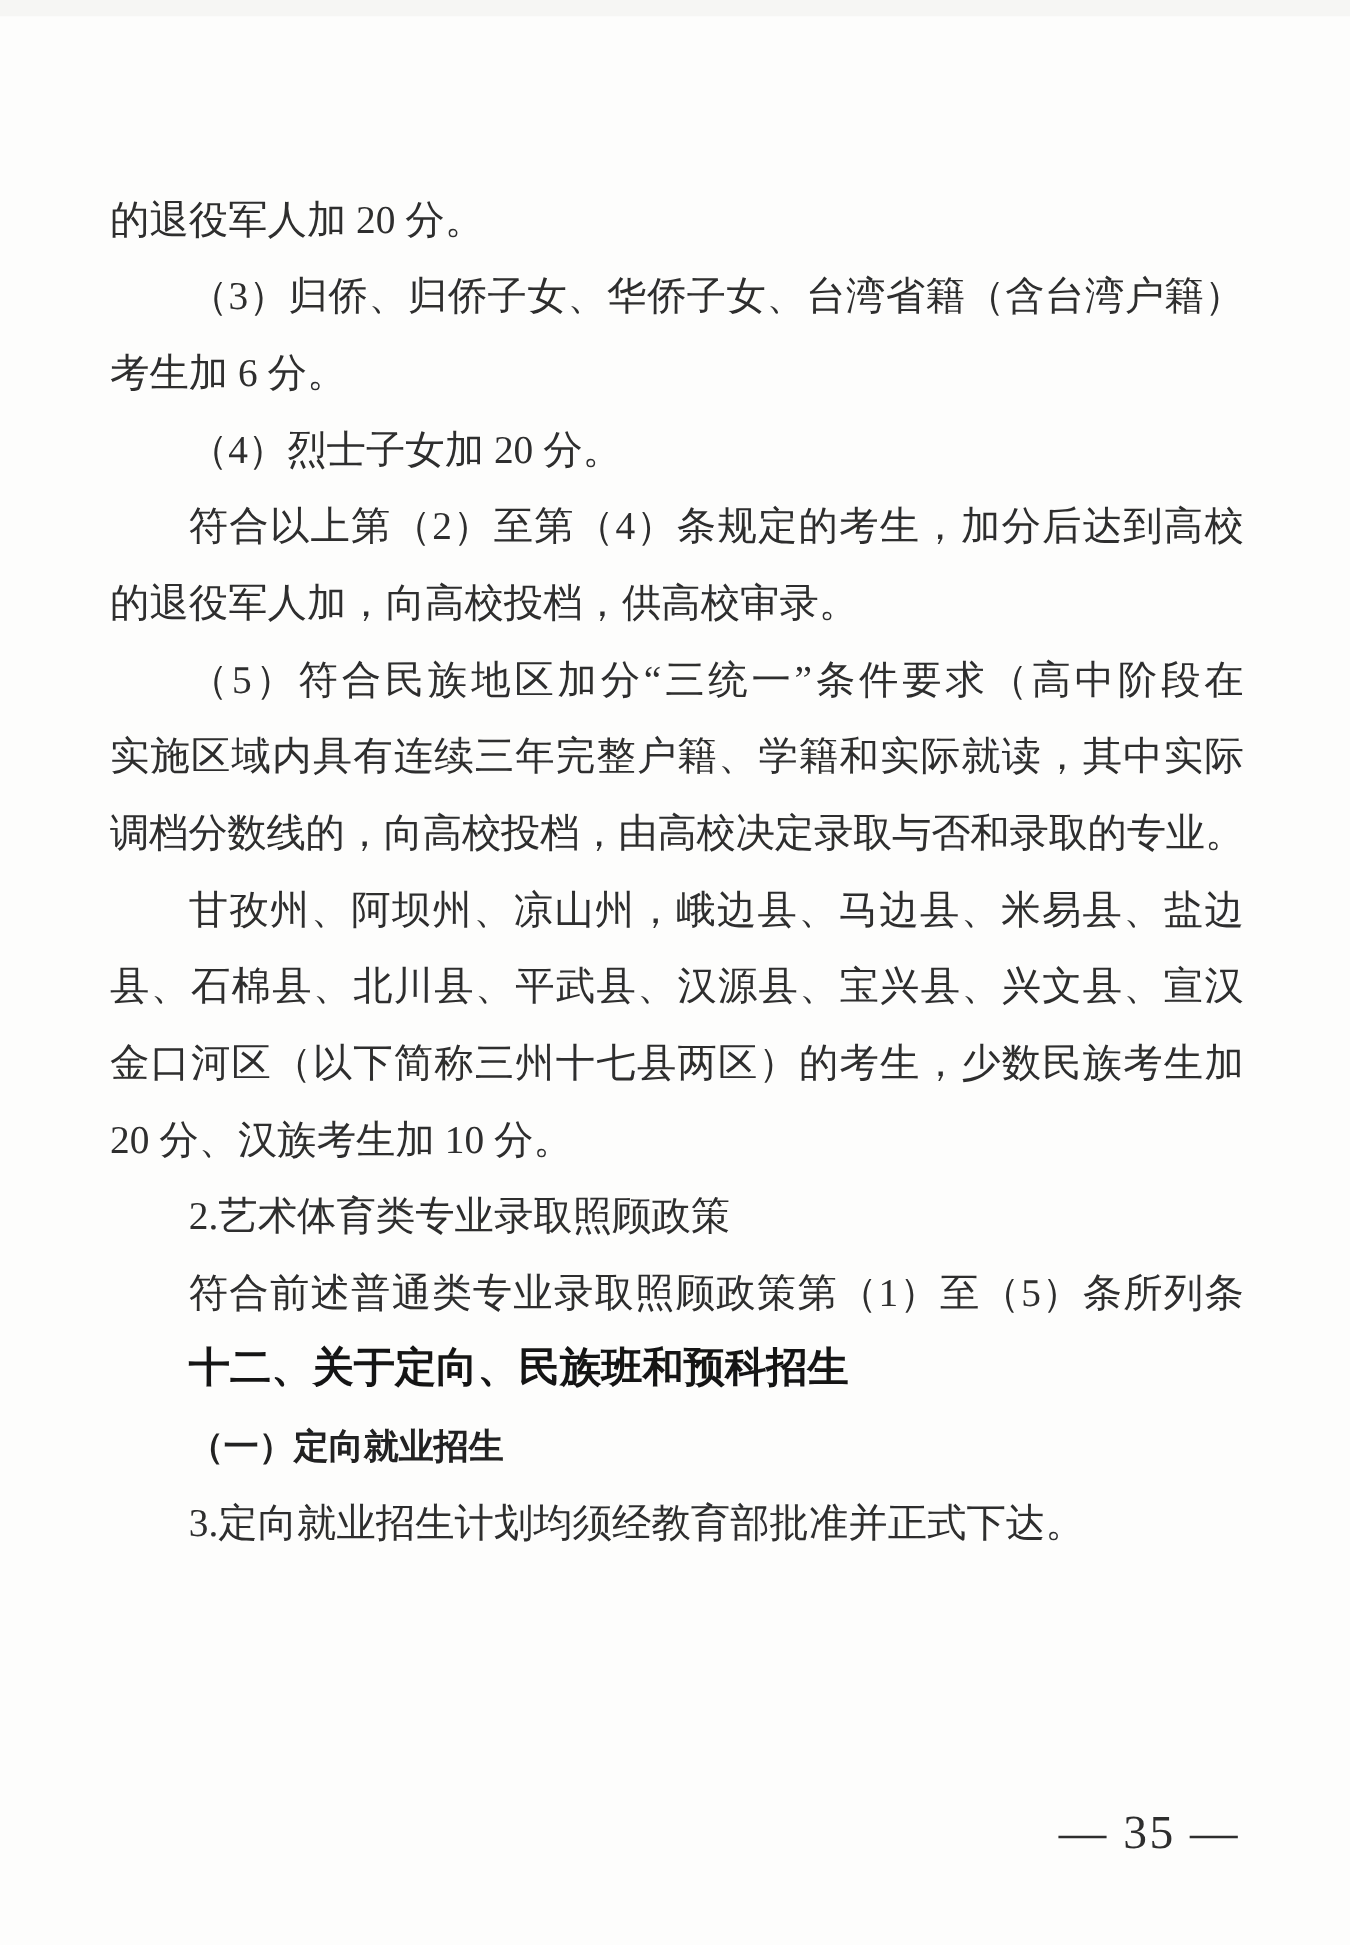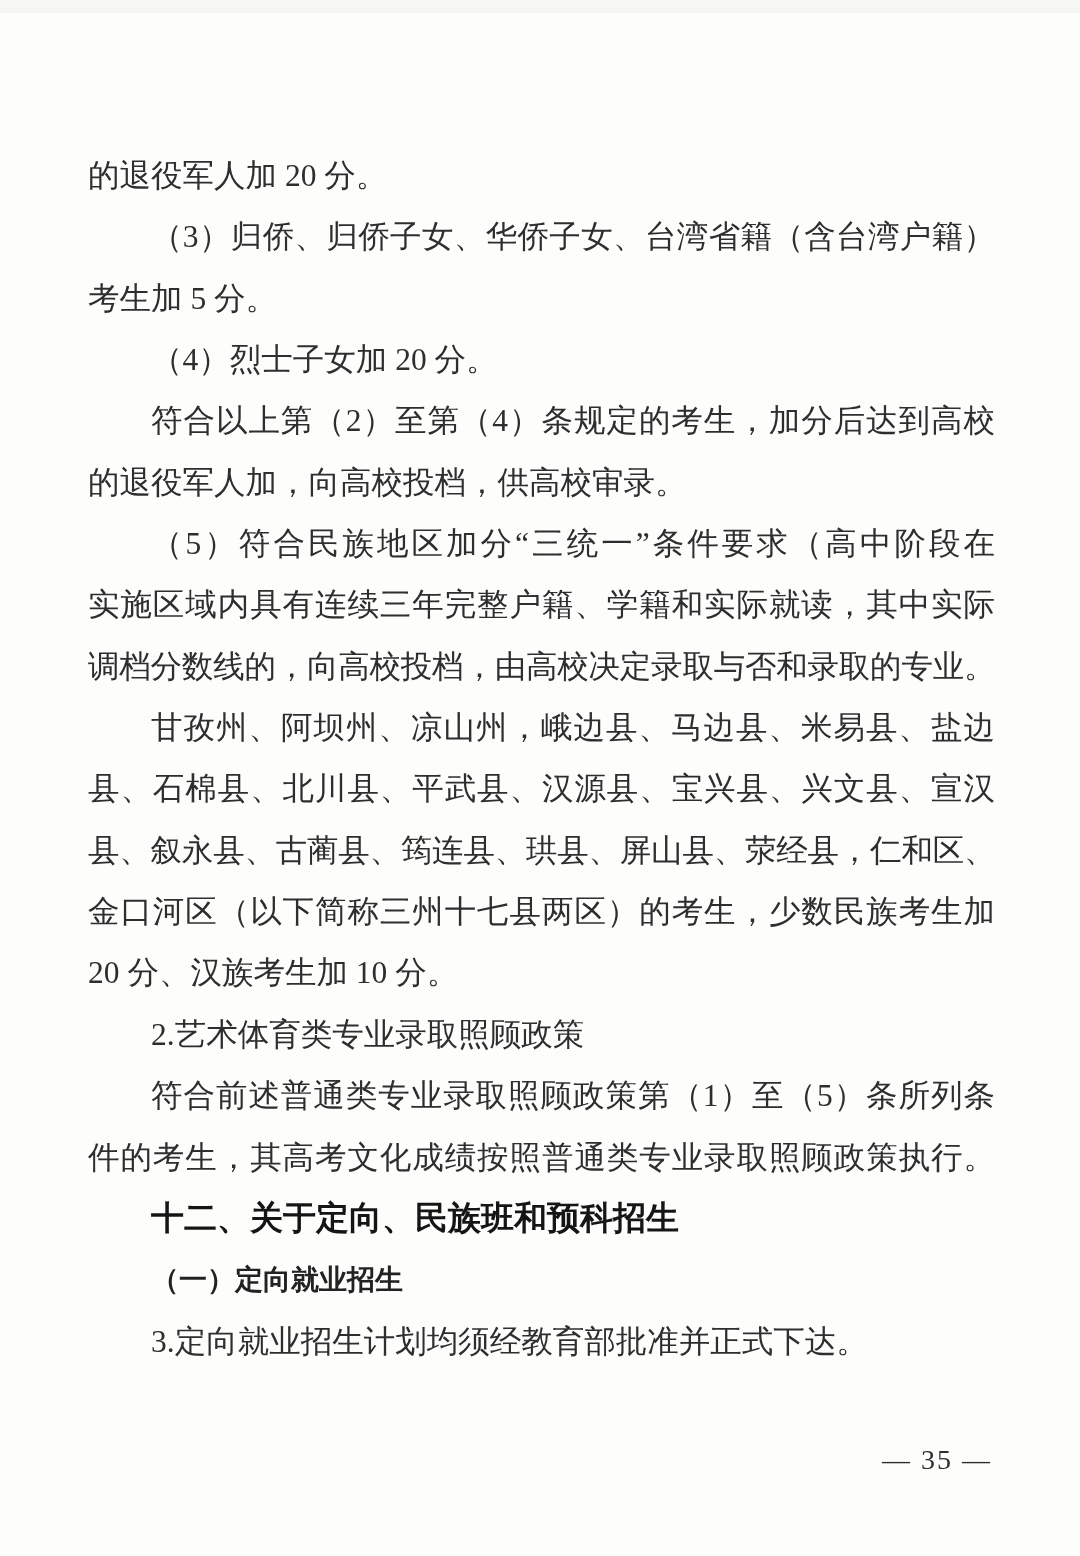--- a/index.html
+++ b/index.html
@@ -51,47 +51,45 @@
   
   .kai {
     font-weight: bold;
     font-size: 28px;
     color: #222222;
   }
   .pagenum {
     position: absolute;
     top: 1431px;
     right: 88px;
-    font-size: 28px;
+    font-size: 38px;
     letter-spacing: 2px;
     color: #2e2e2e;
     font-family: "Liberation Serif", "DejaVu Serif", serif;
   }
 </style>
 </head>
 <body>
 
 <div class="page">
   <div class="doc">
     <p class="line">的退役军人加 20 分。</p>
     <p class="line indent fill">（3）归侨、归侨子女、华侨子女、台湾省籍（含台湾户籍）</p>
-    <p class="line">考生加 5 分。</p>
+    <p class="line">考生加 6 分。</p>
     <p class="line indent">（4）烈士子女加 20 分。</p>
     <p class="line indent fill">符合以上第（2）至第（4）条规定的考生，加分后达到高校</p>
     <p class="line">的退役军人加，向高校投档，供高校审录。</p>
     <p class="line indent fill">（5）符合民族地区加分“三统一”条件要求（高中阶段在</p>
     <p class="line fill">实施区域内具有连续三年完整户籍、学籍和实际就读，其中实际</p>
     <p class="line fill tight">调档分数线的，向高校投档，由高校决定录取与否和录取的专业。</p>
     <p class="line indent fill">甘孜州、阿坝州、凉山州，峨边县、马边县、米易县、盐边</p>
     <p class="line fill">县、石棉县、北川县、平武县、汉源县、宝兴县、兴文县、宣汉</p>
-    <p class="line fill tight">县、叙永县、古蔺县、筠连县、珙县、屏山县、荥经县，仁和区、</p>
     <p class="line fill">金口河区（以下简称三州十七县两区）的考生，少数民族考生加</p>
     <p class="line">20 分、汉族考生加 10 分。</p>
     <p class="line indent">2.艺术体育类专业录取照顾政策</p>
     <p class="line indent fill">符合前述普通类专业录取照顾政策第（1）至（5）条所列条</p>
-    <p class="line fill">件的考生，其高考文化成绩按照普通类专业录取照顾政策执行。</p>
     <p class="line indent heading">十二、关于定向、民族班和预科招生</p>
     <p class="line indent kai">（一）定向就业招生</p>
     <p class="line indent">3.定向就业招生计划均须经教育部批准并正式下达。</p>
   </div>
 
   <div class="pagenum">— 35 —</div>
 </div>
 
 </body></html>

